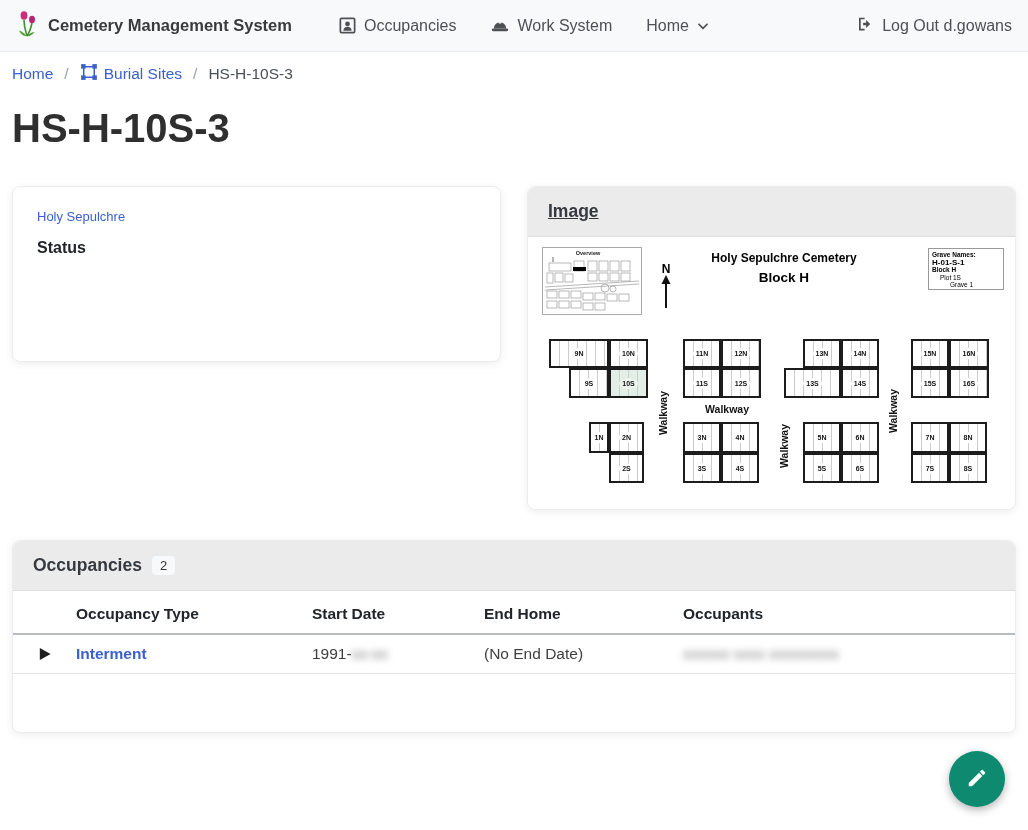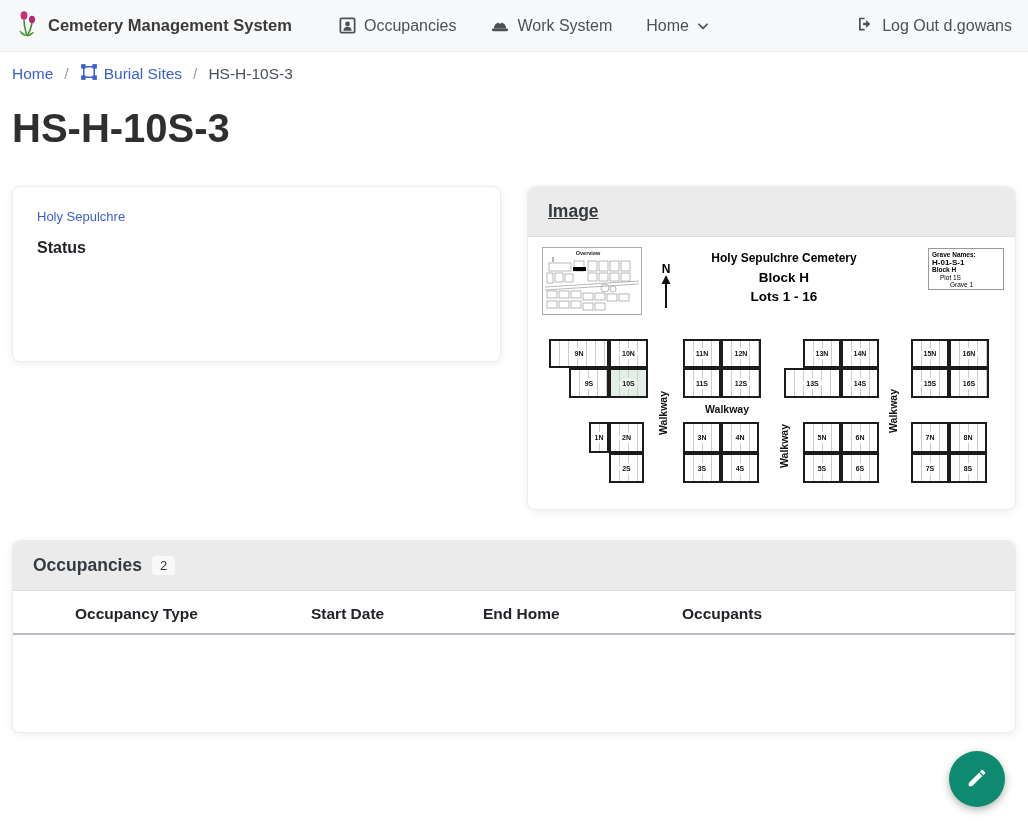--- a/index.html
+++ b/index.html
@@ -224,21 +224,20 @@
         <div class="north-n">N</div>
         <svg width="12" height="34" viewBox="0 0 12 34">
             <polygon points="6,0 1.5,9 10.5,9" fill="#111"></polygon>
             <line x1="6" y1="7" x2="6" y2="33" stroke="#111" stroke-width="2"></line>
           </svg>
       </div>
 
       <div class="map-title">
         <div class="t1">Holy Sepulchre Cemetery</div>
         <div class="t2">Block H</div>
-        <div class="t3">Lots 1 - 16</div>
       </div>
 
       <div class="legend-box">
         <div class="lg0">Grave Names:</div>
         <div class="lg1">H-01-S-1</div>
         <div class="lg2">Block H</div>
         <div class="lg3">Plot 1S</div>
         <div class="lg4">Grave 1</div>
       </div>
 
@@ -359,20 +358,33 @@
     <thead>
       <tr>
         <th></th>
         <th>Occupancy Type</th>
         <th>Start Date</th>
         <th>End Home</th>
         <th>Occupants</th>
       </tr>
     </thead>
     <tbody>
+      <tr>
+        <td>
+            <span class="row-icon">
+          <svg width="15" height="16" viewBox="0 0 16 16">
+                <path d="M3 1.5l11.5 6.5L3 14.5z" fill="#1f1f1f"></path>
+              </svg>
+        </span>
+          </td>
+        <td><a class="occ-link">Interment</a></td>
+        <td><span>1991-</span><span class="redacted">xx-xx</span></td>
+        <td><span>(No End Date)</span></td>
+        <td><span class="redacted">xxxxxx xxxx xxxxxxxxx</span></td>
+      </tr>
     </tbody>
   </table>
 </div>
 
 <button class="fab">
   <span>
     <svg width="22" height="22" viewBox="0 0 24 24">
       <path d="M3 17.4V21h3.6L17.8 9.8 14.2 6.2 3 17.4zM20.7 7a1 1 0 0 0 0-1.4l-2.3-2.3a1 1 0 0 0-1.4 0l-1.9 1.9 3.7 3.7L20.7 7z" fill="#ffffff"></path>
     </svg>
   </span>

